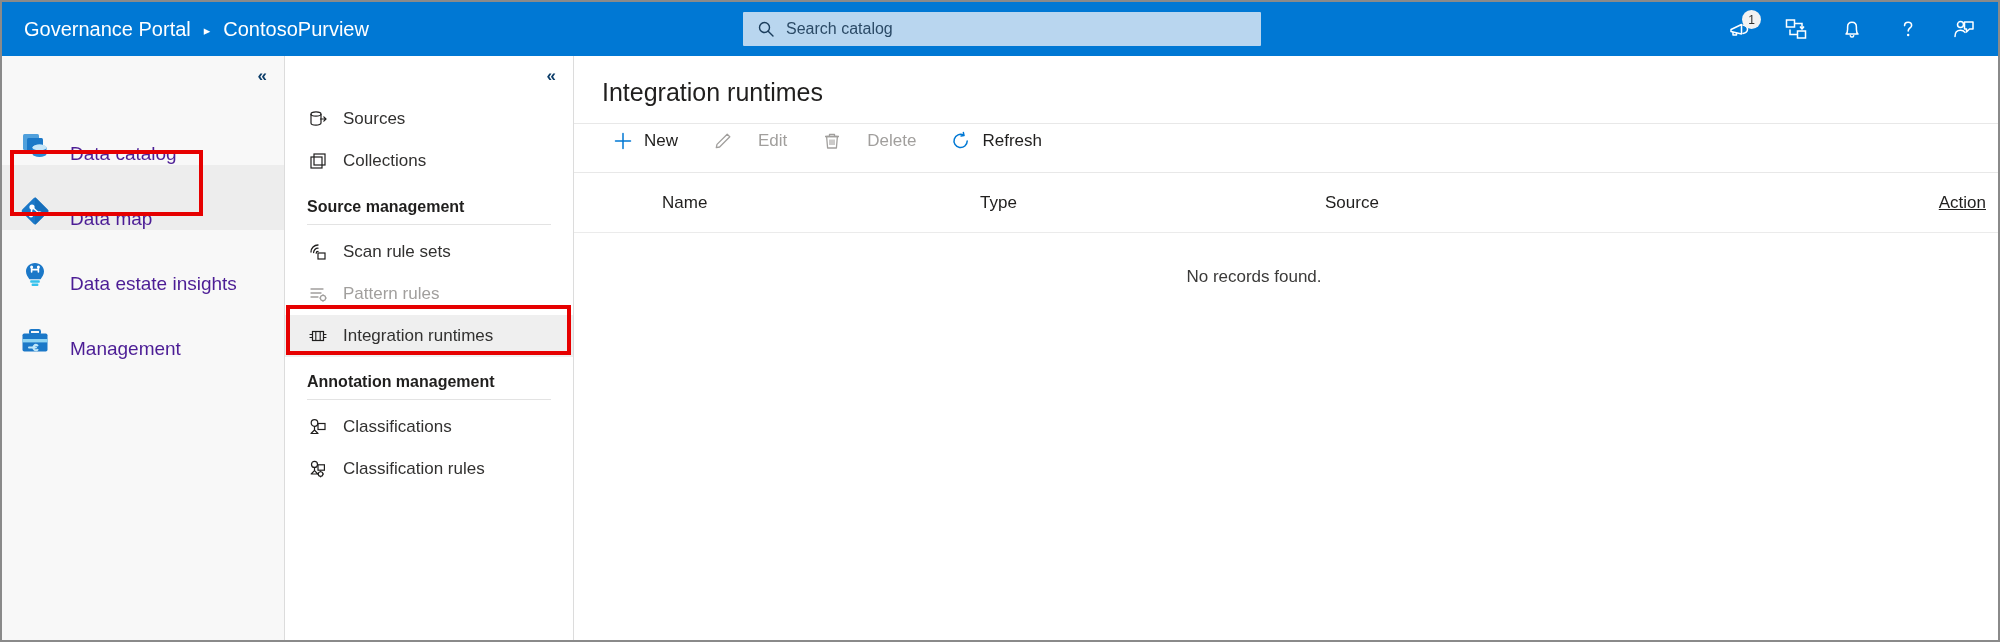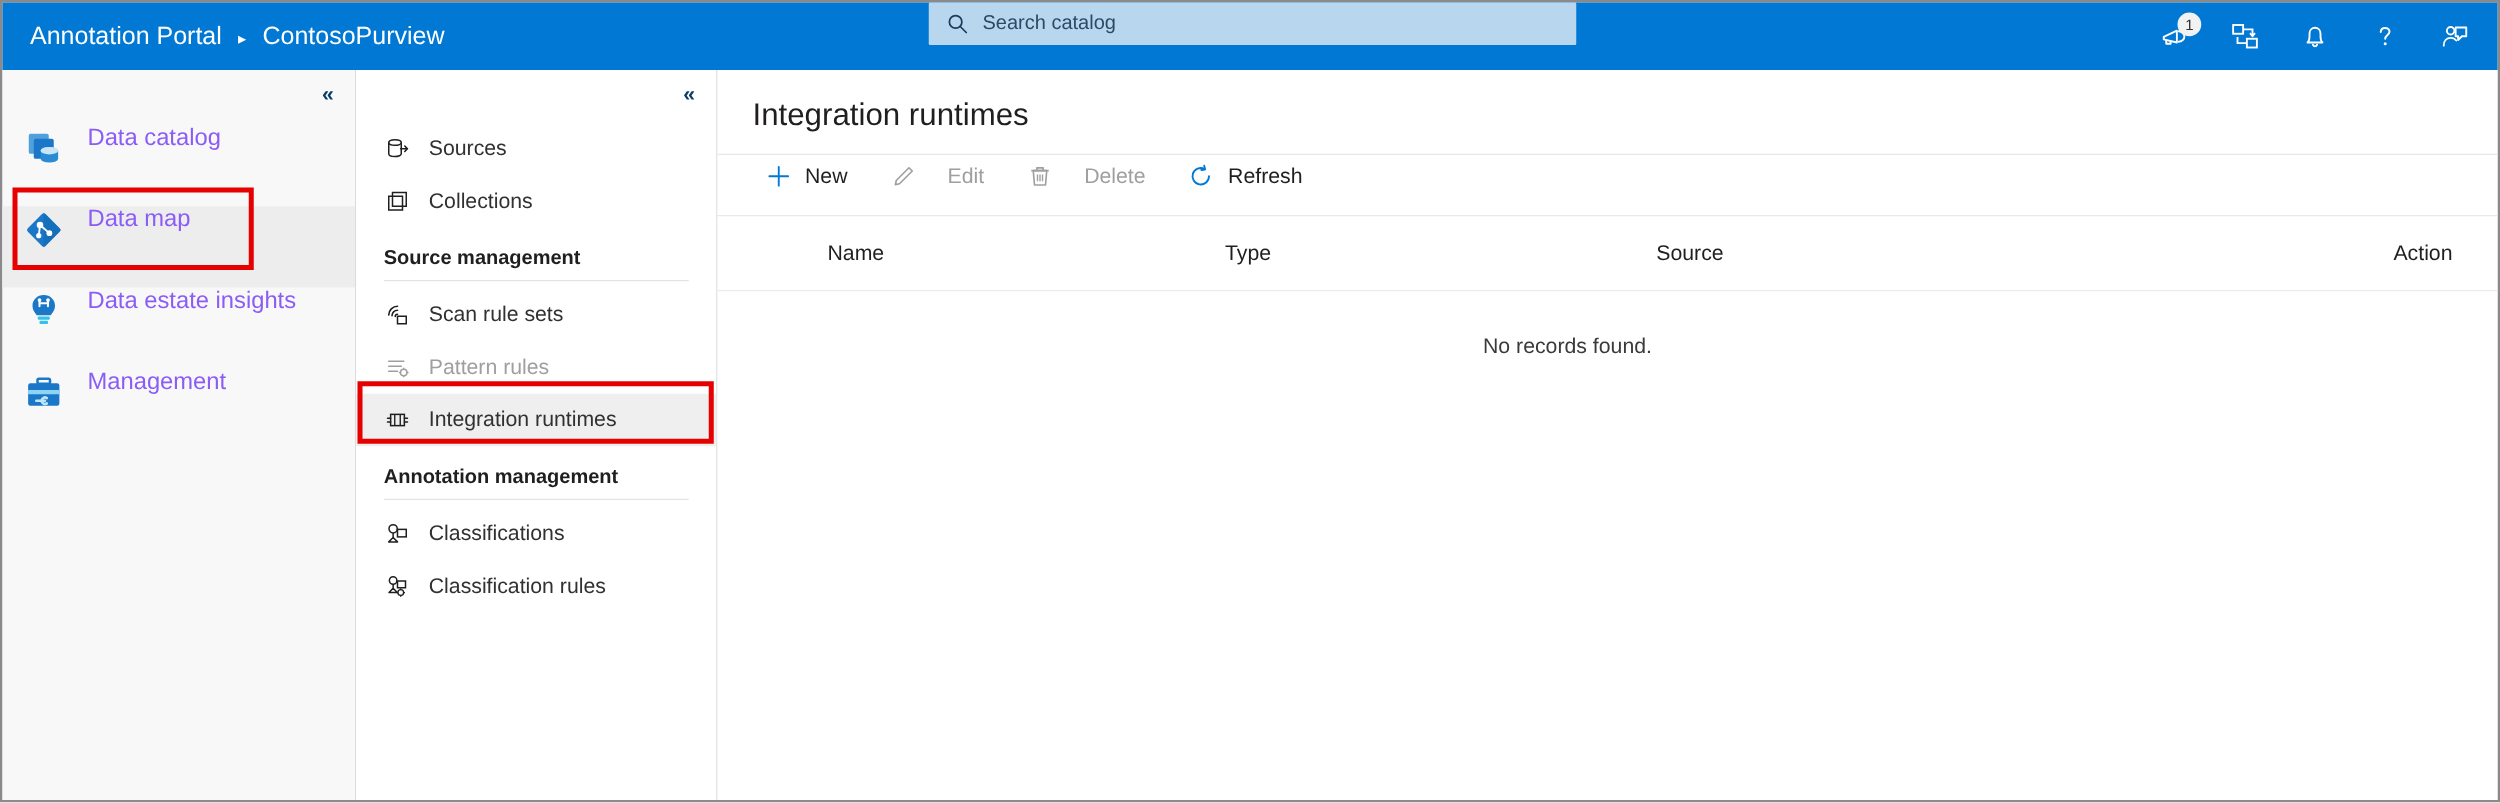--- a/index.html
+++ b/index.html
@@ -39,21 +39,21 @@
     margin: 0 13px;
     font-size: 13px;
     color: #ffffff;
     line-height: 1;
     position: relative;
     top: 1px;
   }
   .searchwrap {
     position: absolute;
     left: 741px;
-    top: 0;
+    top: 10px;
     width: 518px;
     height: 34px;
   }
   .searchbox {
     width: 100%; height: 100%;
     background: #b9d6ef;
     display: flex;
     align-items: center;
     padding-left: 14px;
     border-radius: 1px;
@@ -118,25 +118,25 @@
     color: #0b3c68;
     font-size: 17px;
     cursor: pointer;
     letter-spacing: -1px;
     font-weight: bold;
   }
   .nav1-list { padding-top: 4px; }
   .nav1-item {
     height: 65px;
     display: flex;
-    align-items: flex-start;
+    align-items: flex-end;
     padding-left: 14px;
     cursor: pointer;
     font-size: 19px;
-    color: #8b5cf6;
+    color: #4c1d95;
     position: relative;
   }
   .nav1-item.selected { background: #ededed; }
   .nav1-item .ico {
     width: 38px; height: 38px;
     margin-right: 16px;
     display: flex; align-items: center; justify-content: center;
     flex: 0 0 38px;
   }
 
@@ -218,21 +218,21 @@
     align-items: center;
     border-bottom: 1px solid #ebebeb;
     font-size: 17px;
     color: #201f1e;
     justify-content: space-between;
   }
   .th { padding: 0 6px; }
   .th-name   { width: 400px; padding-left: 88px; }
   .th-type   { width: 345px; }
   .th-status { width: 355px; }
-  .th-action { flex: 1; text-align: right; padding-right: 36px; }
+  .th-action { flex: 1; text-align: right; padding-right: 12px; text-decoration: underline; }
   .empty {
     text-align: center;
     font-size: 17px;
     color: #3b3a39;
     padding-top: 34px;
     padding-right: 64px;
   }
 
   
   .annot {
@@ -244,21 +244,21 @@
   .annot-datamap { left: 8px; top: 148px; width: 193px; height: 66px; }
   .annot-ir { left: 284px; top: 303px; width: 285px; height: 50px; }
 </style>
 </head>
 <body>
 
 <div class="app">
 
   <div class="topbar">
     <div class="brand">
-      <span>Annotation Portal</span>
+      <span>Governance Portal</span>
       <span class="brand-sep">▸</span>
       <span>ContosoPurview</span>
     </div>
 
     <div class="searchwrap">
       <div class="searchbox">
         <span class="glyph">
           <svg width="18" height="18" viewBox="0 0 18 18">
             <circle cx="7.5" cy="7.5" r="5" fill="none" stroke="#1b3d5c" stroke-width="1.4"></circle>
             <line x1="11.2" y1="11.2" x2="16" y2="16" stroke="#1b3d5c" stroke-width="1.4" stroke-linecap="round"></line>

